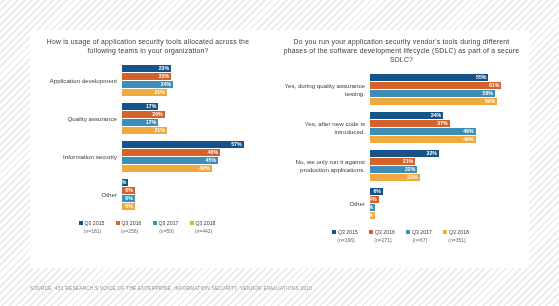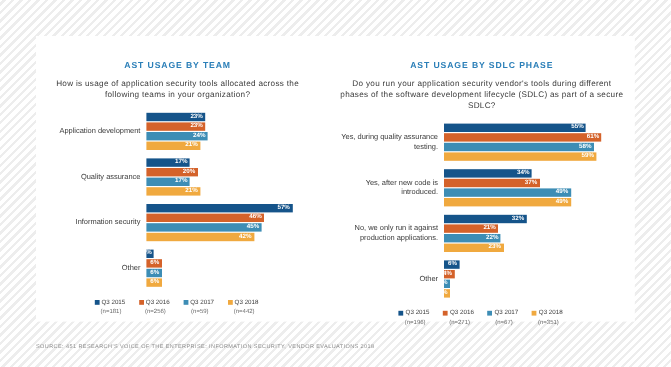--- a/index.html
+++ b/index.html
@@ -159,21 +159,20 @@
   }
 </style>
 </head>
 <body>
 
 <div id="backdrop"></div>
 
 <div id="card">
 
   <div class="panel" id="panel-left">
-    <div class="panel-title">AST USAGE BY TEAM</div>
     <div class="panel-subtitle">How is usage of application security tools allocated across the following teams in your organization?</div>
     <div class="chart" id="chart-left">
         <div class="cat-group">
           <div class="cat-label">Application development</div>
           <div class="bars">
             <div class="bar-row">
               <div class="bar" style="background: rgb(21, 84, 138); width: 49.0667px;">
                 <span class="bar-value">23%</span>
               </div>
             </div>
@@ -296,21 +295,20 @@
           <div class="legend-top">
             <span class="legend-swatch" style="background: rgb(240, 169, 63);"></span>
             <span>Q3 2018</span>
           </div>
           <div class="legend-n">(n=442)</div>
         </div>
       </div>
   </div>
 
   <div class="panel" id="panel-right">
-    <div class="panel-title">AST USAGE BY SDLC PHASE</div>
     <div class="panel-subtitle">Do you run your application security vendor's tools during different phases of the software development lifecycle (SDLC) as part of a secure SDLC?</div>
     <div class="chart" id="chart-right">
         <div class="cat-group">
           <div class="cat-label">Yes, during quality assurance testing.</div>
           <div class="bars">
             <div class="bar-row">
               <div class="bar" style="background: rgb(21, 84, 138); width: 118.462px;">
                 <span class="bar-value">55%</span>
               </div>
             </div>

